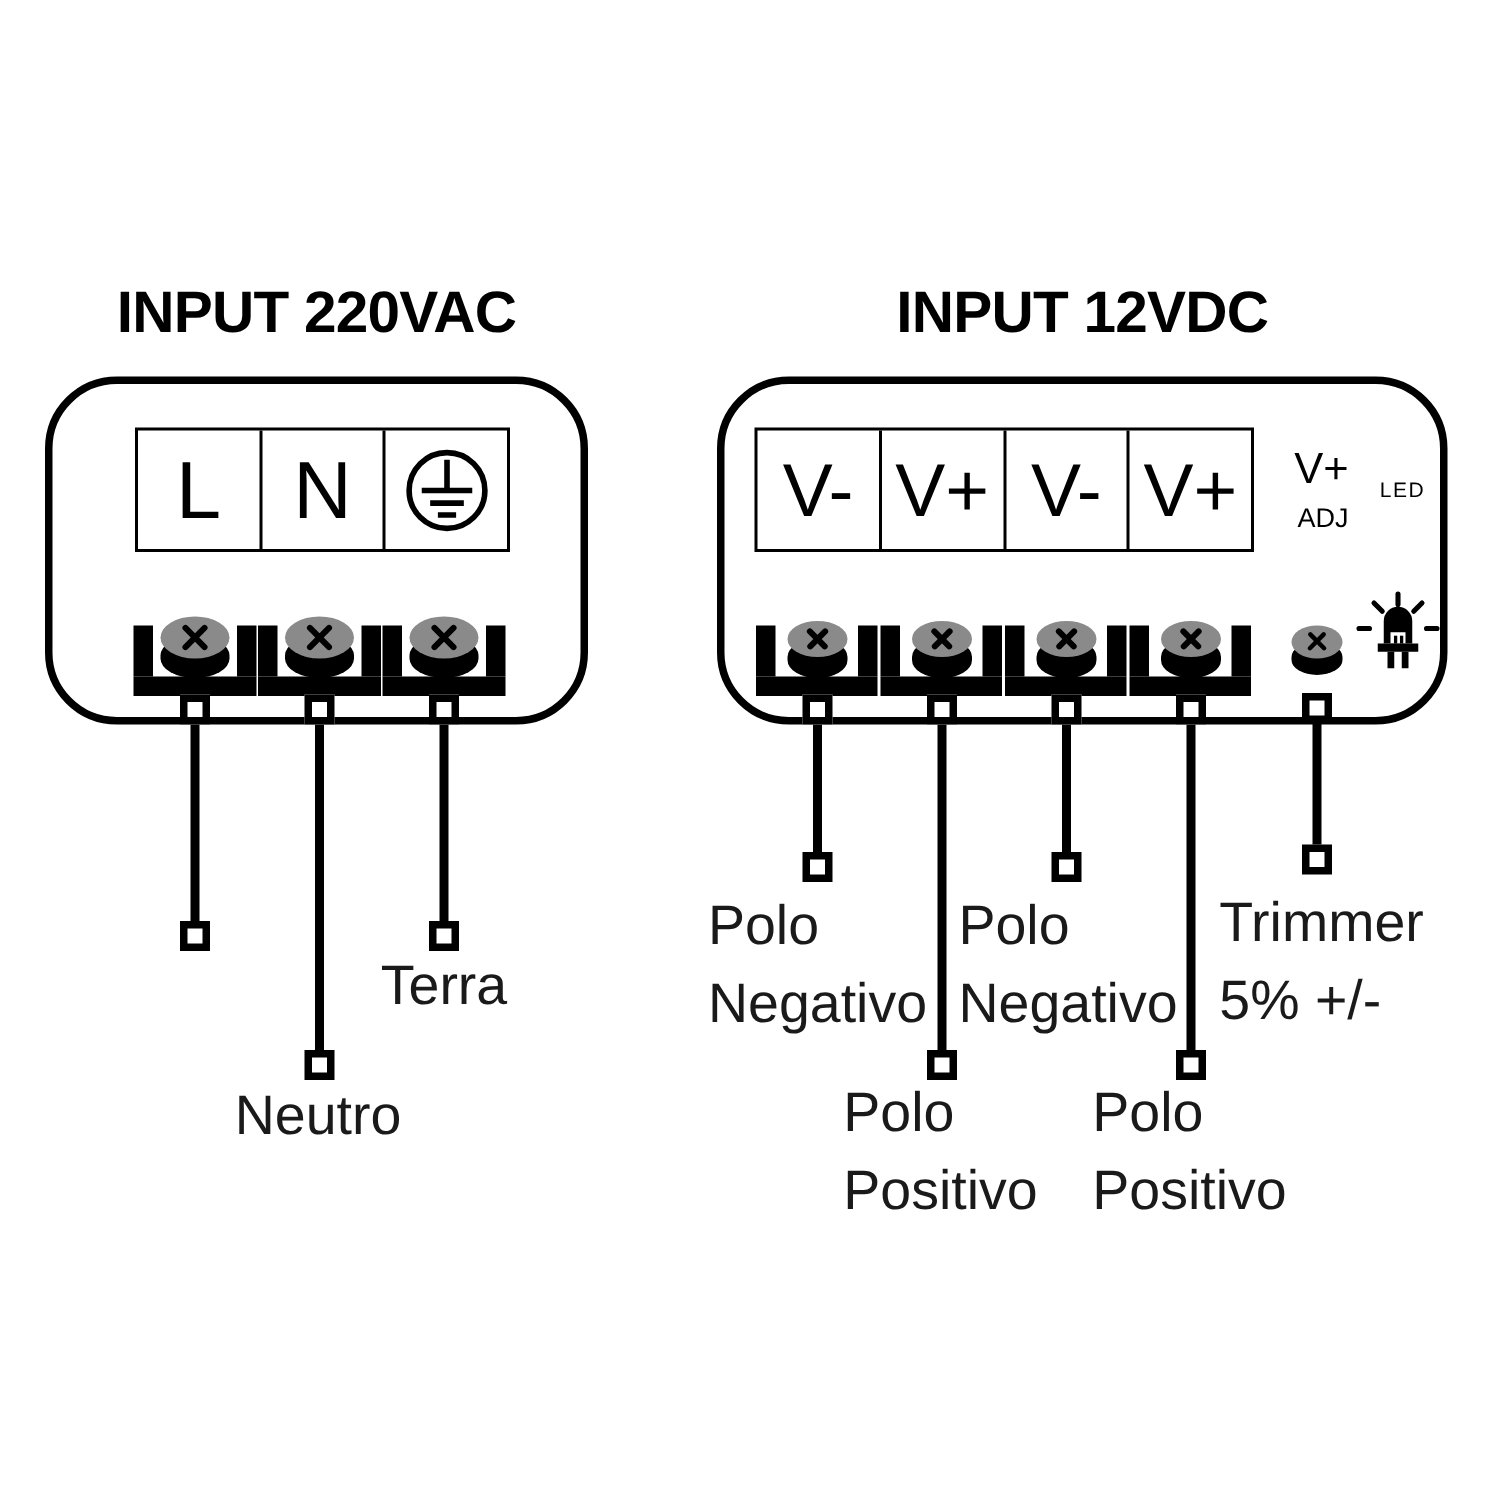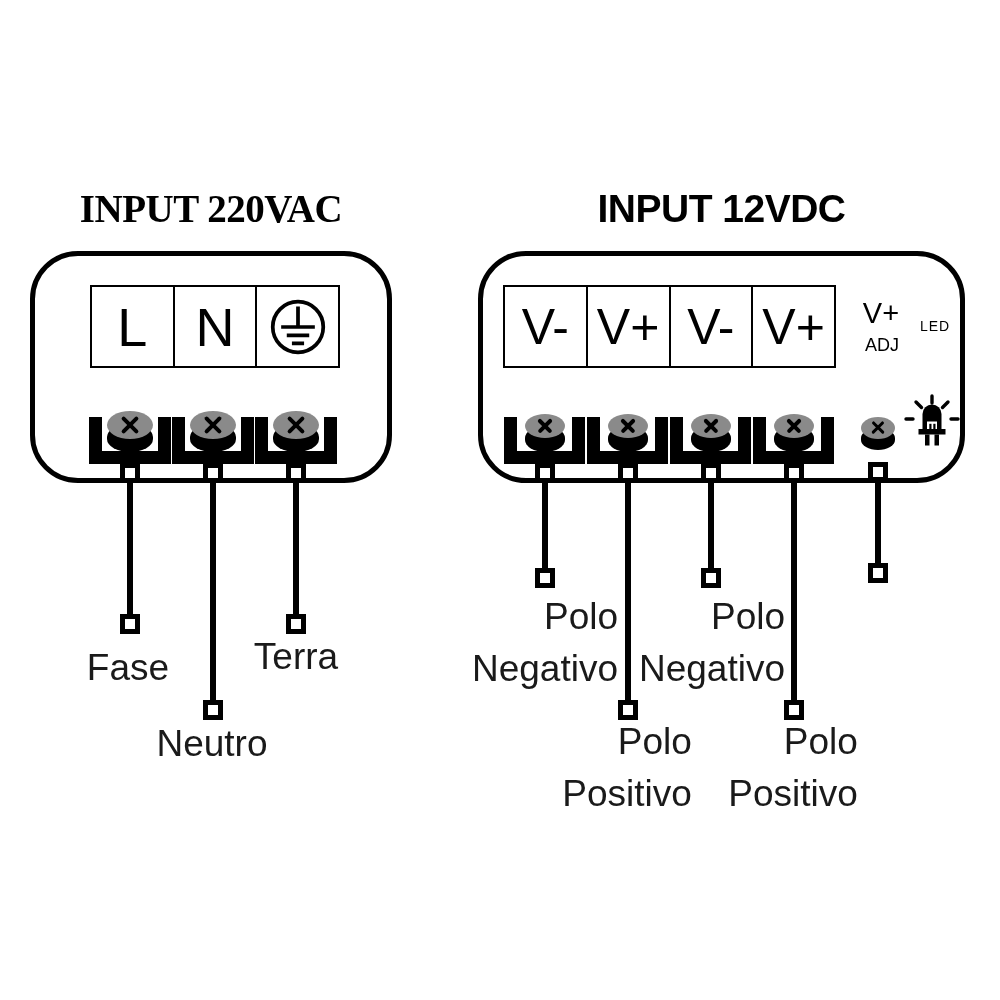--- a/index.html
+++ b/index.html
@@ -4,21 +4,21 @@
 <style>
   html,body { margin:0; padding:0; background:#fff; }
   .canvas {
     position:relative; width:1000px; height:1000px; background:#fff;
     font-family:"Liberation Sans", sans-serif; color:#000; overflow:hidden;
   }
   .title {
     position:absolute; top:189px; font-size:39px; font-weight:800;
     letter-spacing:-0.5px; text-align:center; line-height:1;
   }
-  .title.in  { left:30px;  width:362px;font-family:Liberation Serif, serif; }
+  .title.in  { left:30px;  width:362px; }
   .title.out { left:478px; width:487px; }
 
   .device-box {
     position:absolute; top:251px; height:232px; box-sizing:border-box;
     border:5px solid #000; border-radius:48px; background:#fff;
   }
   .device-box.in  { left:30px;  width:362px; }
   .device-box.out { left:478px; width:487px; }
 
   .tstrip {
@@ -67,21 +67,21 @@
   .screw.strim .s-head { width:34px; height:22px; }
   .screw.strim .s-x { width:16px; height:3.4px; left:9px; top:9.3px; }
 
   .sq {
     position:absolute; width:20px; height:20px; box-sizing:border-box;
     border:5px solid #000; background:#fff; z-index:3;
   }
   .wire { position:absolute; width:6px; background:#000; z-index:2; }
 
   .wlabel {
-    position:absolute; transform:translateX(-50%); text-align:right;
+    position:absolute; transform:translateX(-50%); text-align:left;
     font-size:37px; font-weight:300; line-height:52px; white-space:nowrap; color:#1a1a1a;
   }
   .wlabel span { display:block; }
   svg { display:block; }
 </style>
 </head>
 <body>
 
 <div class="canvas">
 
@@ -127,23 +127,20 @@
   <div class="sq" style="left:203px;top:463px"></div>
   <div class="sq" style="left:286px;top:463px"></div>
 
   <div class="wire" style="left:127px;top:480px;height:136px"></div>
   <div class="wire" style="left:210px;top:480px;height:222px"></div>
   <div class="wire" style="left:293px;top:480px;height:136px"></div>
   <div class="sq" style="left:120px;top:614px"></div>
   <div class="sq" style="left:203px;top:700px"></div>
   <div class="sq" style="left:286px;top:614px"></div>
 
-  <div class="wlabel" style="left:128px;top:642px">
-      <span>Fase</span>
-    </div>
   <div class="wlabel" style="left:296px;top:631px">
       <span>Terra</span>
     </div>
   <div class="wlabel" style="left:212px;top:718px">
       <span>Neutro</span>
     </div>
 
   <div class="title out">INPUT 12VDC</div>
 
   <div class="device-box out"></div>
@@ -233,14 +230,18 @@
       <span>Positivo</span>
   </div>
   <div class="wlabel" style="left:712px;top:591px">
     <span>Polo</span>
       <span>Negativo</span>
   </div>
   <div class="wlabel" style="left:793px;top:716px">
     <span>Polo</span>
       <span>Positivo</span>
   </div>
+  <div class="wlabel" style="left:881px;top:589px">
+    <span>Trimmer</span>
+      <span>5% +/-</span>
+  </div>
 
 </div>
 
 </body></html>

